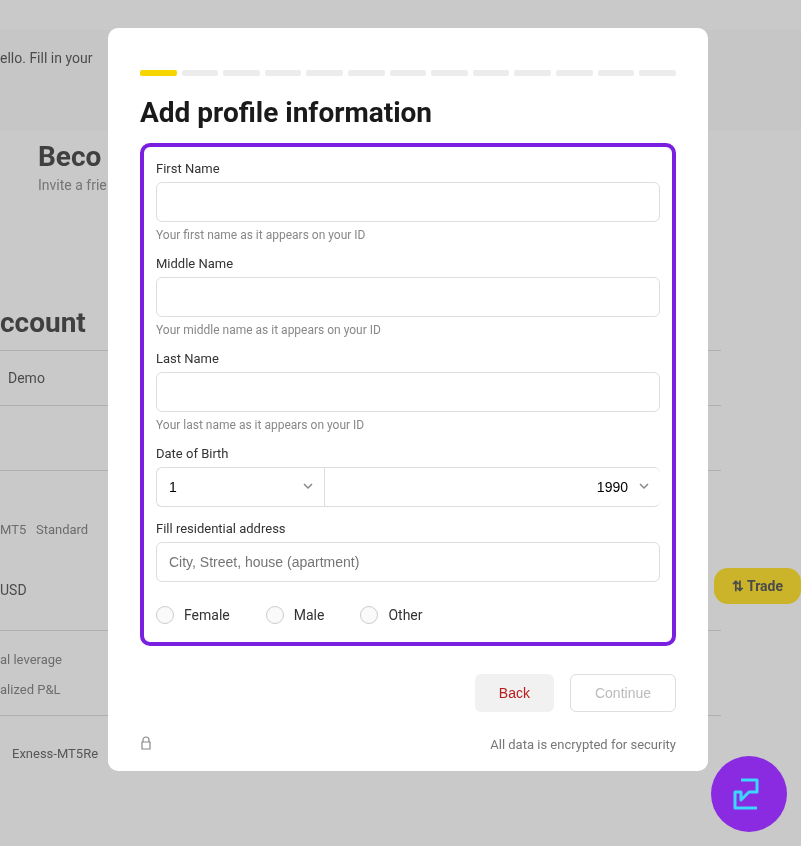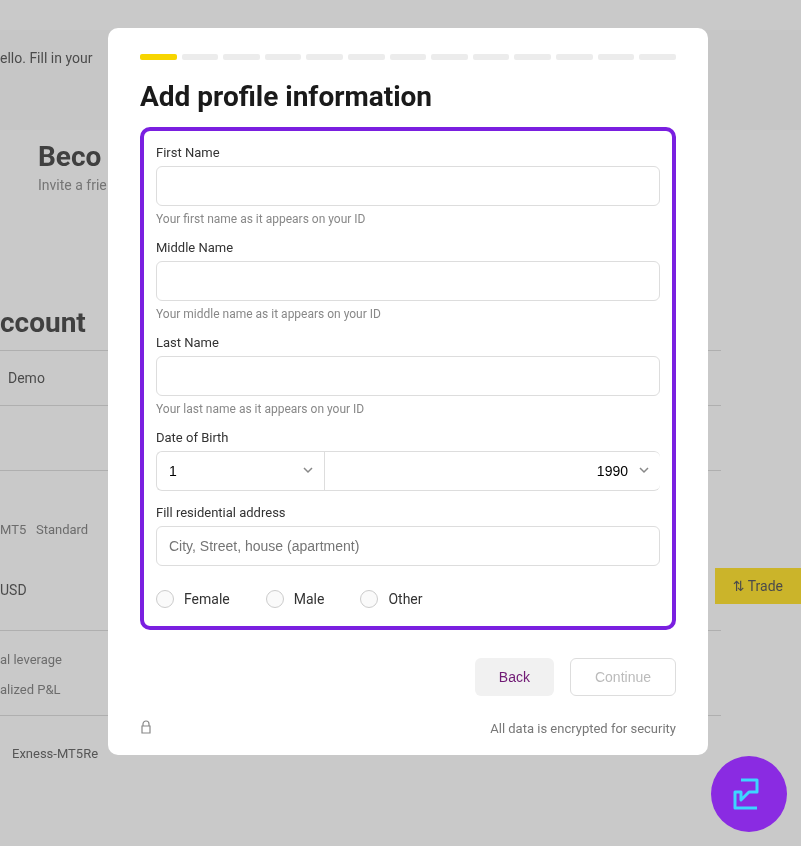--- a/index.html
+++ b/index.html
@@ -57,23 +57,23 @@
     .bg-usd {
       position: absolute;
       top: 582px; left: 0;
       font-size: 14px; color: #333;
     }
     .bg-trade-btn {
       position: absolute;
       top: 568px; right: 0;
       background: #f7d500;
       padding: 10px 18px;
-      border-radius: 0;
-      font-size: 14px;
-      font-weight: 400;
+      border-radius: 14px;
+      font-size: 14px;
+      font-weight: 700;
       color: #333;
     }
     .bg-leverage {
       position: absolute;
       top: 652px; left: 0;
       font-size: 13px; color: #666;
     }
     .bg-pnl {
       position: absolute;
       top: 682px; left: 0;
@@ -93,21 +93,21 @@
     }
     
     
     .modal {
       position: absolute;
       top: 28px;
       left: 108px;
       width: 600px;
       background: #fff;
       border-radius: 10px;
-      padding: 26px 32px 18px 32px;
+      padding: 42px 32px 18px 32px;
     }
     
     .progress-bar {
       display: flex;
       gap: 5px;
       margin-bottom: 20px;
     }
     .progress-step {
       flex: 1;
       height: 6px;
@@ -211,21 +211,21 @@
     }
     .btn {
       padding: 10px 24px;
       border-radius: 6px;
       font-size: 14px;
       cursor: pointer;
       border: none;
     }
     .btn-back {
       background: #f1f1f1;
-      color: #701a75;
+      color: #b91c1c;
     }
     .btn-continue {
       background: #fff;
       border: 1px solid #ddd;
       color: #bbb;
     }
     
     .encryption {
       text-align: center;
       margin-top: 24px;

